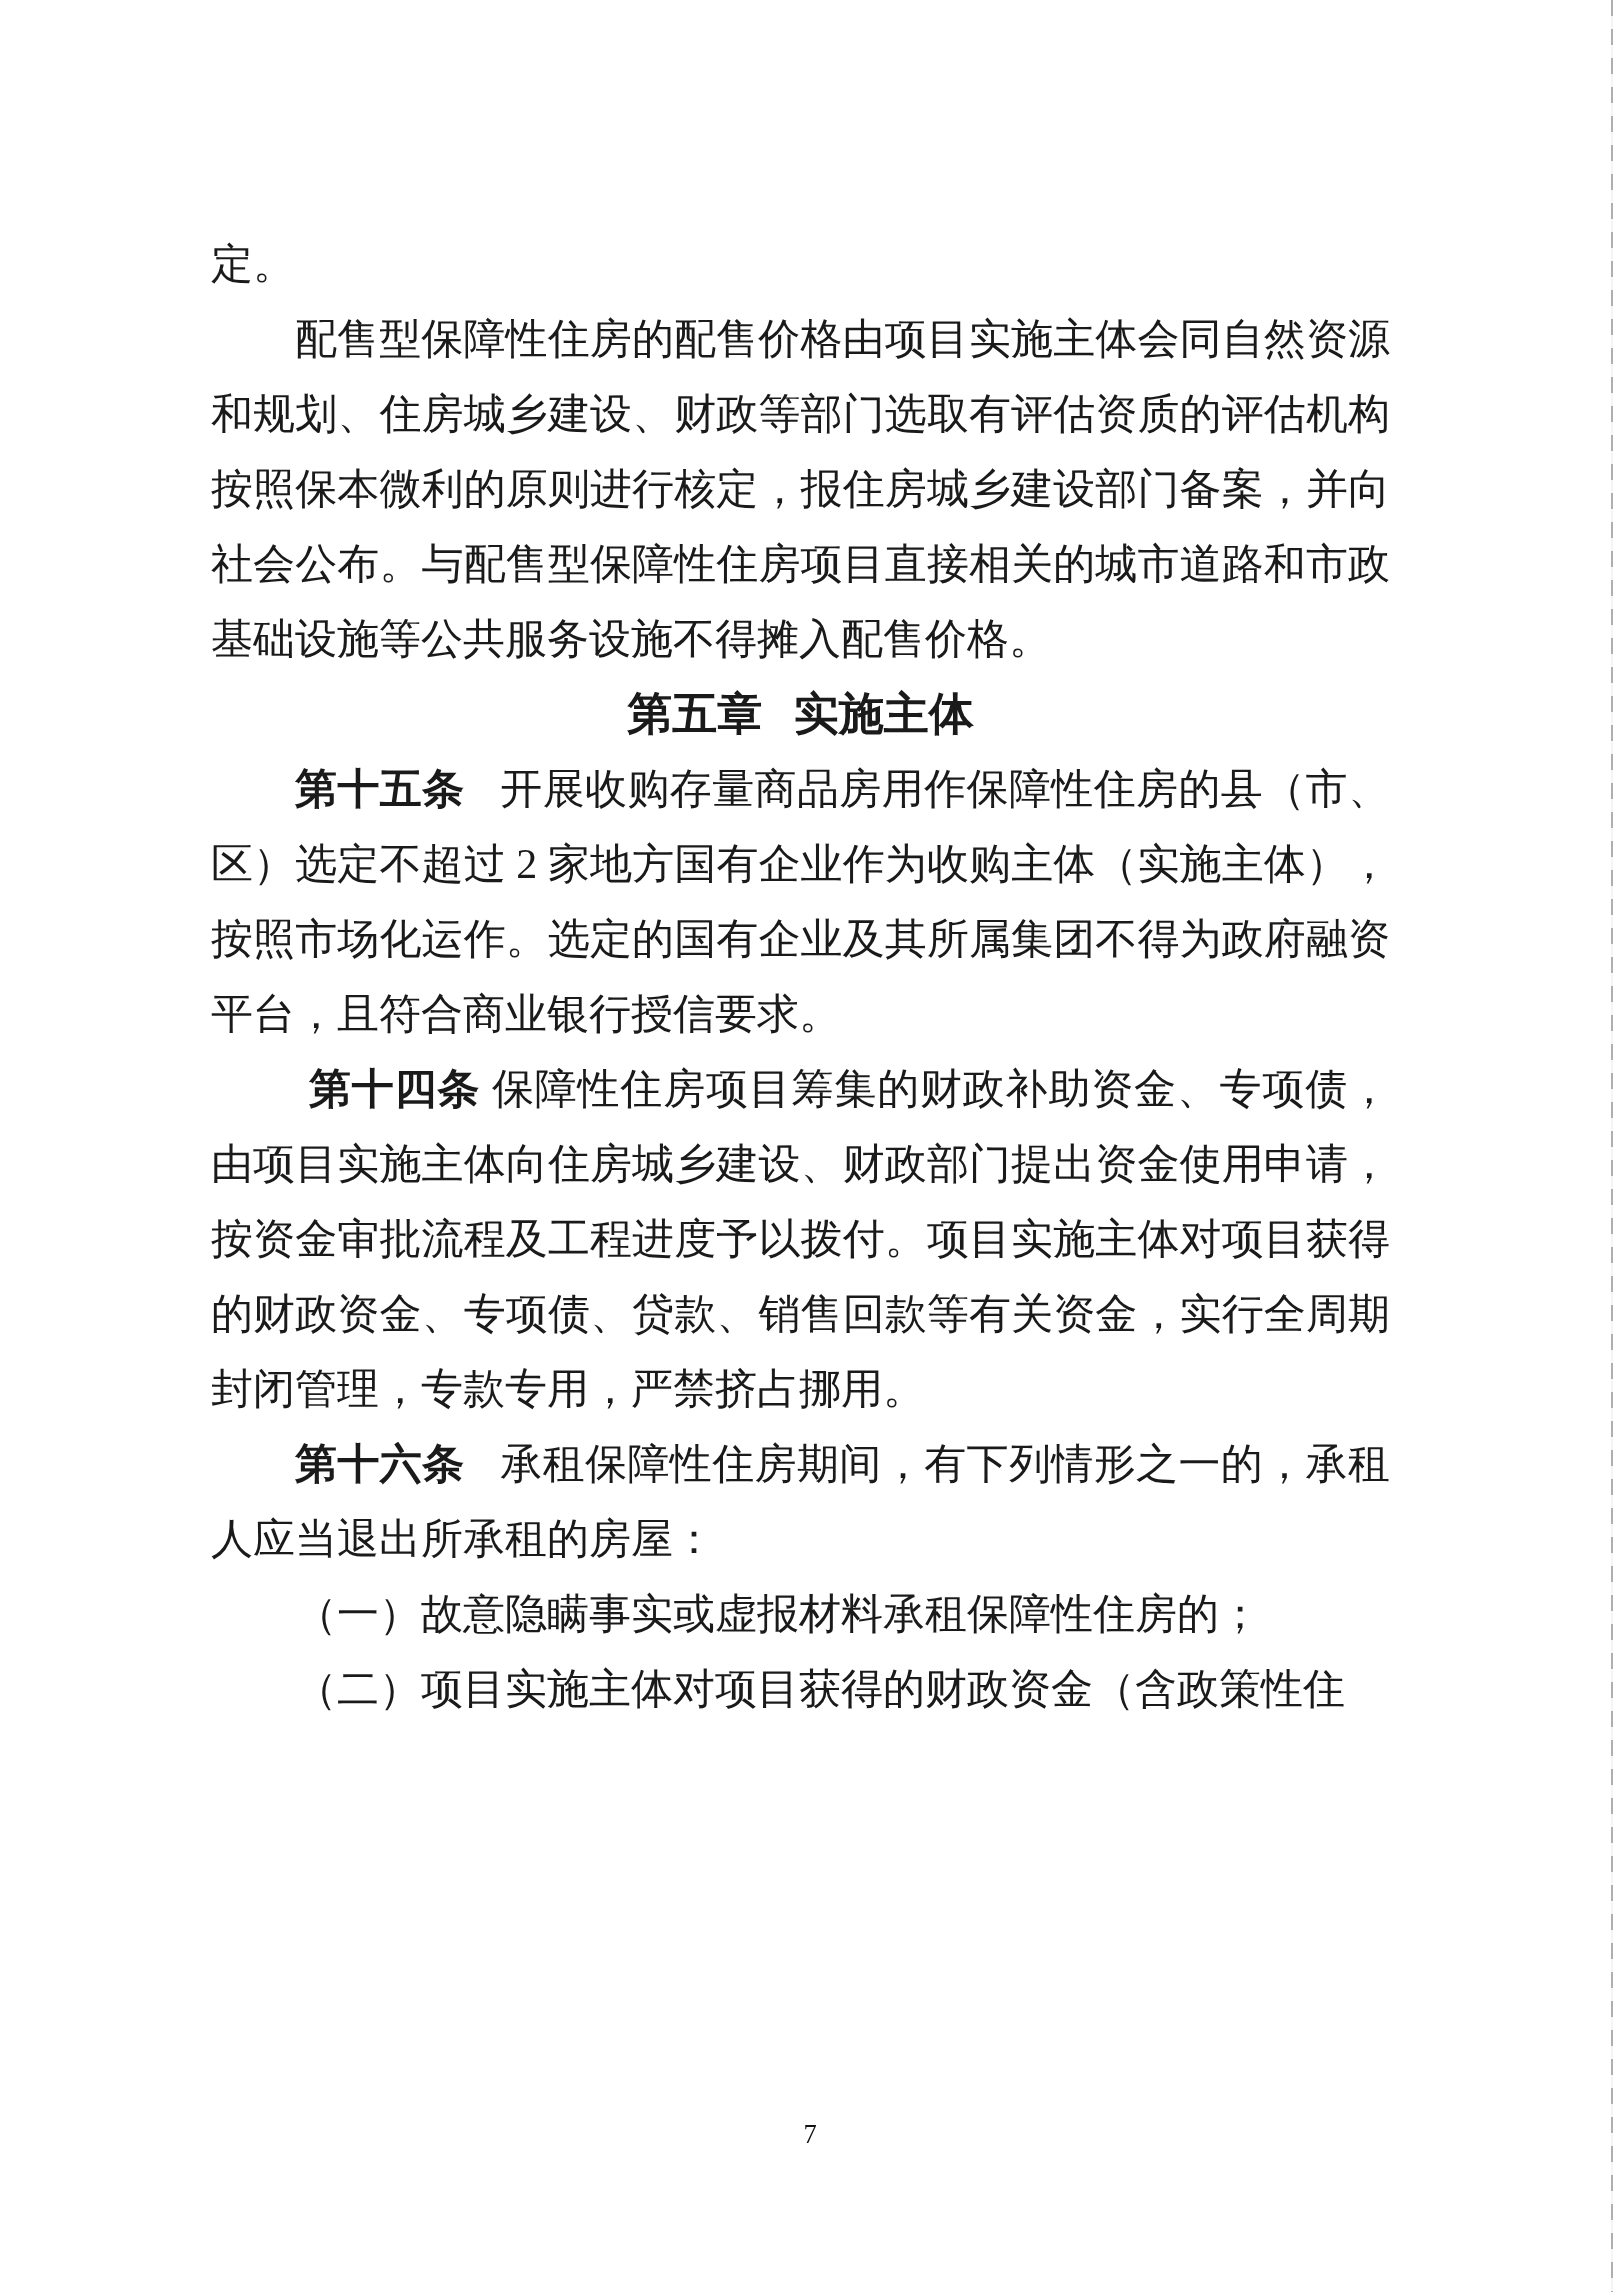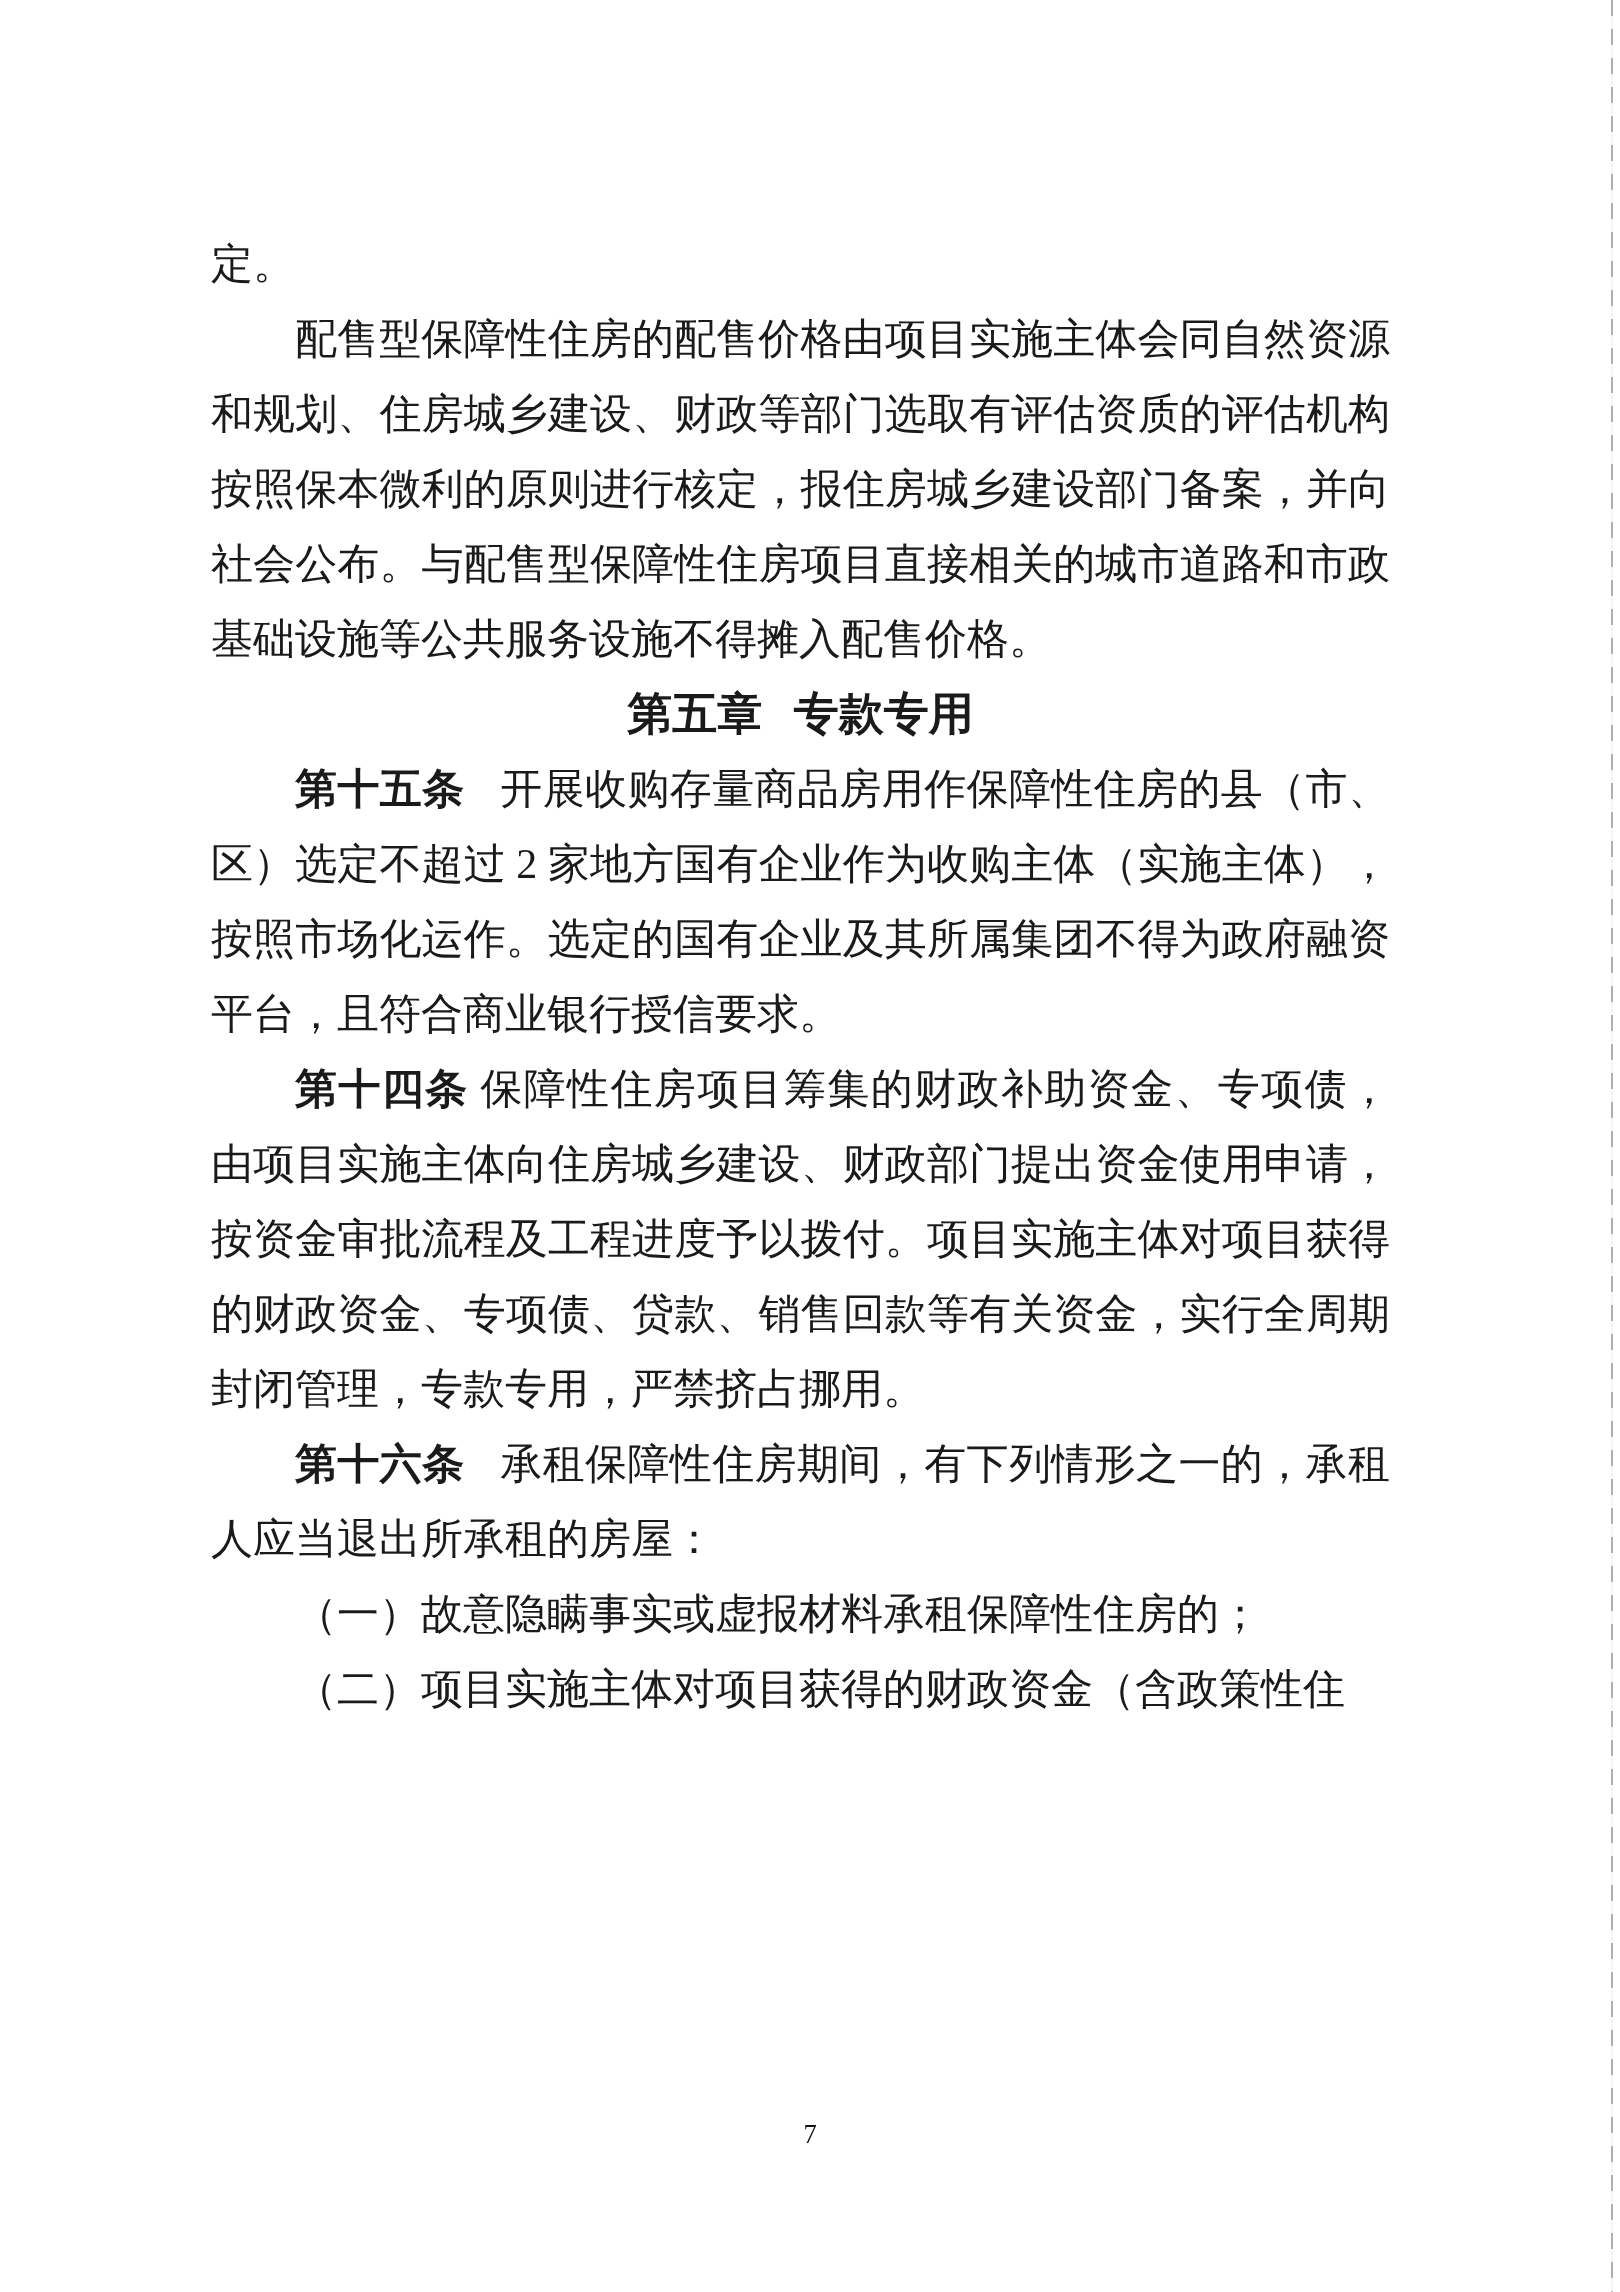--- a/index.html
+++ b/index.html
@@ -26,21 +26,21 @@
   .chapter{
     margin-top:78px;
     font-weight:bold;
     text-align:center;
     text-indent:0;
     font-size:45px;
     line-height:75px;
   }
   .chapter-title{margin-left:0.7em;}
   .art-head{font-weight:bold;margin-right:0.85em;}
-  .art.tight .art-head{margin-right:0.28em;}
+  .art.tight .art-head{margin-right:0.28em;margin-left:14px;}
   .pageno{
     position:absolute;
     top:2120px;left:0;width:100%;
     text-align:center;
     font-size:26.5px;
     line-height:29px;
     color:#111;
   }
   .scan-line{
     position:absolute;
@@ -57,21 +57,21 @@
 <body>
 
 <div class="page">
 
   <div class="body">
 
     <p class="cont">定。</p>
 
     <p class="para">配售型保障性住房的配售价格由项目实施主体会同自然资源和规划、住房城乡建设、财政等部门选取有评估资质的评估机构按照保本微利的原则进行核定，报住房城乡建设部门备案，并向社会公布。与配售型保障性住房项目直接相关的城市道路和市政基础设施等公共服务设施不得摊入配售价格。</p>
 
-    <h2 class="chapter"><span>第五章</span><span class="chapter-title">专款专用</span></h2>
+    <h2 class="chapter"><span>第五章</span><span class="chapter-title">实施主体</span></h2>
 
     <p class="para art"><b class="art-head">第十五条</b><span>开展收购存量商品房用作保障性住房的县（市、区）选定不超过 2 家地方国有企业作为收购主体（实施主体），按照市场化运作。选定的国有企业及其所属集团不得为政府融资平台，且符合商业银行授信要求。</span></p>
 
     <p class="para art tight"><b class="art-head">第十四条</b><span>保障性住房项目筹集的财政补助资金、专项债，由项目实施主体向住房城乡建设、财政部门提出资金使用申请，按资金审批流程及工程进度予以拨付。项目实施主体对项目获得的财政资金、专项债、贷款、销售回款等有关资金，实行全周期封闭管理，专款专用，严禁挤占挪用。</span></p>
 
 
     <p class="para art"><b class="art-head">第十六条</b><span>承租保障性住房期间，有下列情形之一的，承租人应当退出所承租的房屋：</span></p>
 
     <p class="para item">（一）故意隐瞒事实或虚报材料承租保障性住房的；</p>
 

